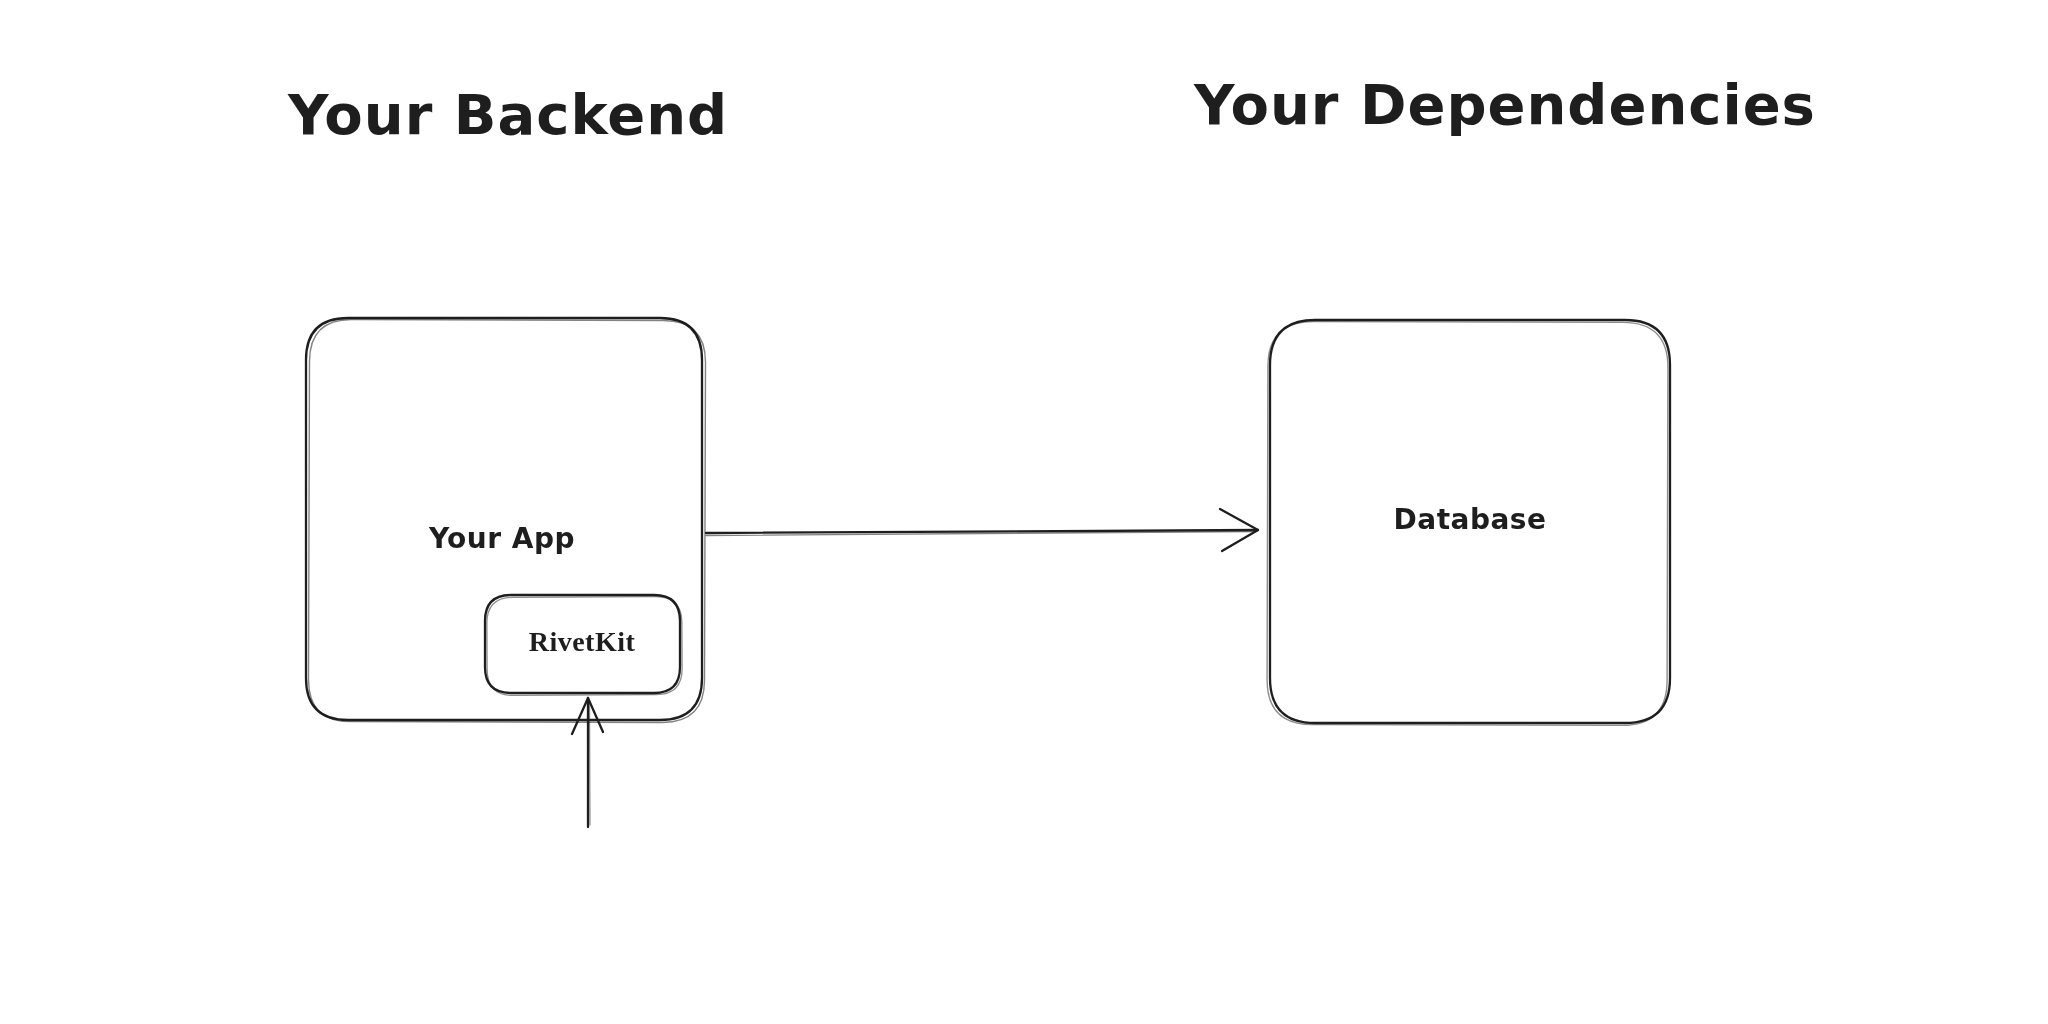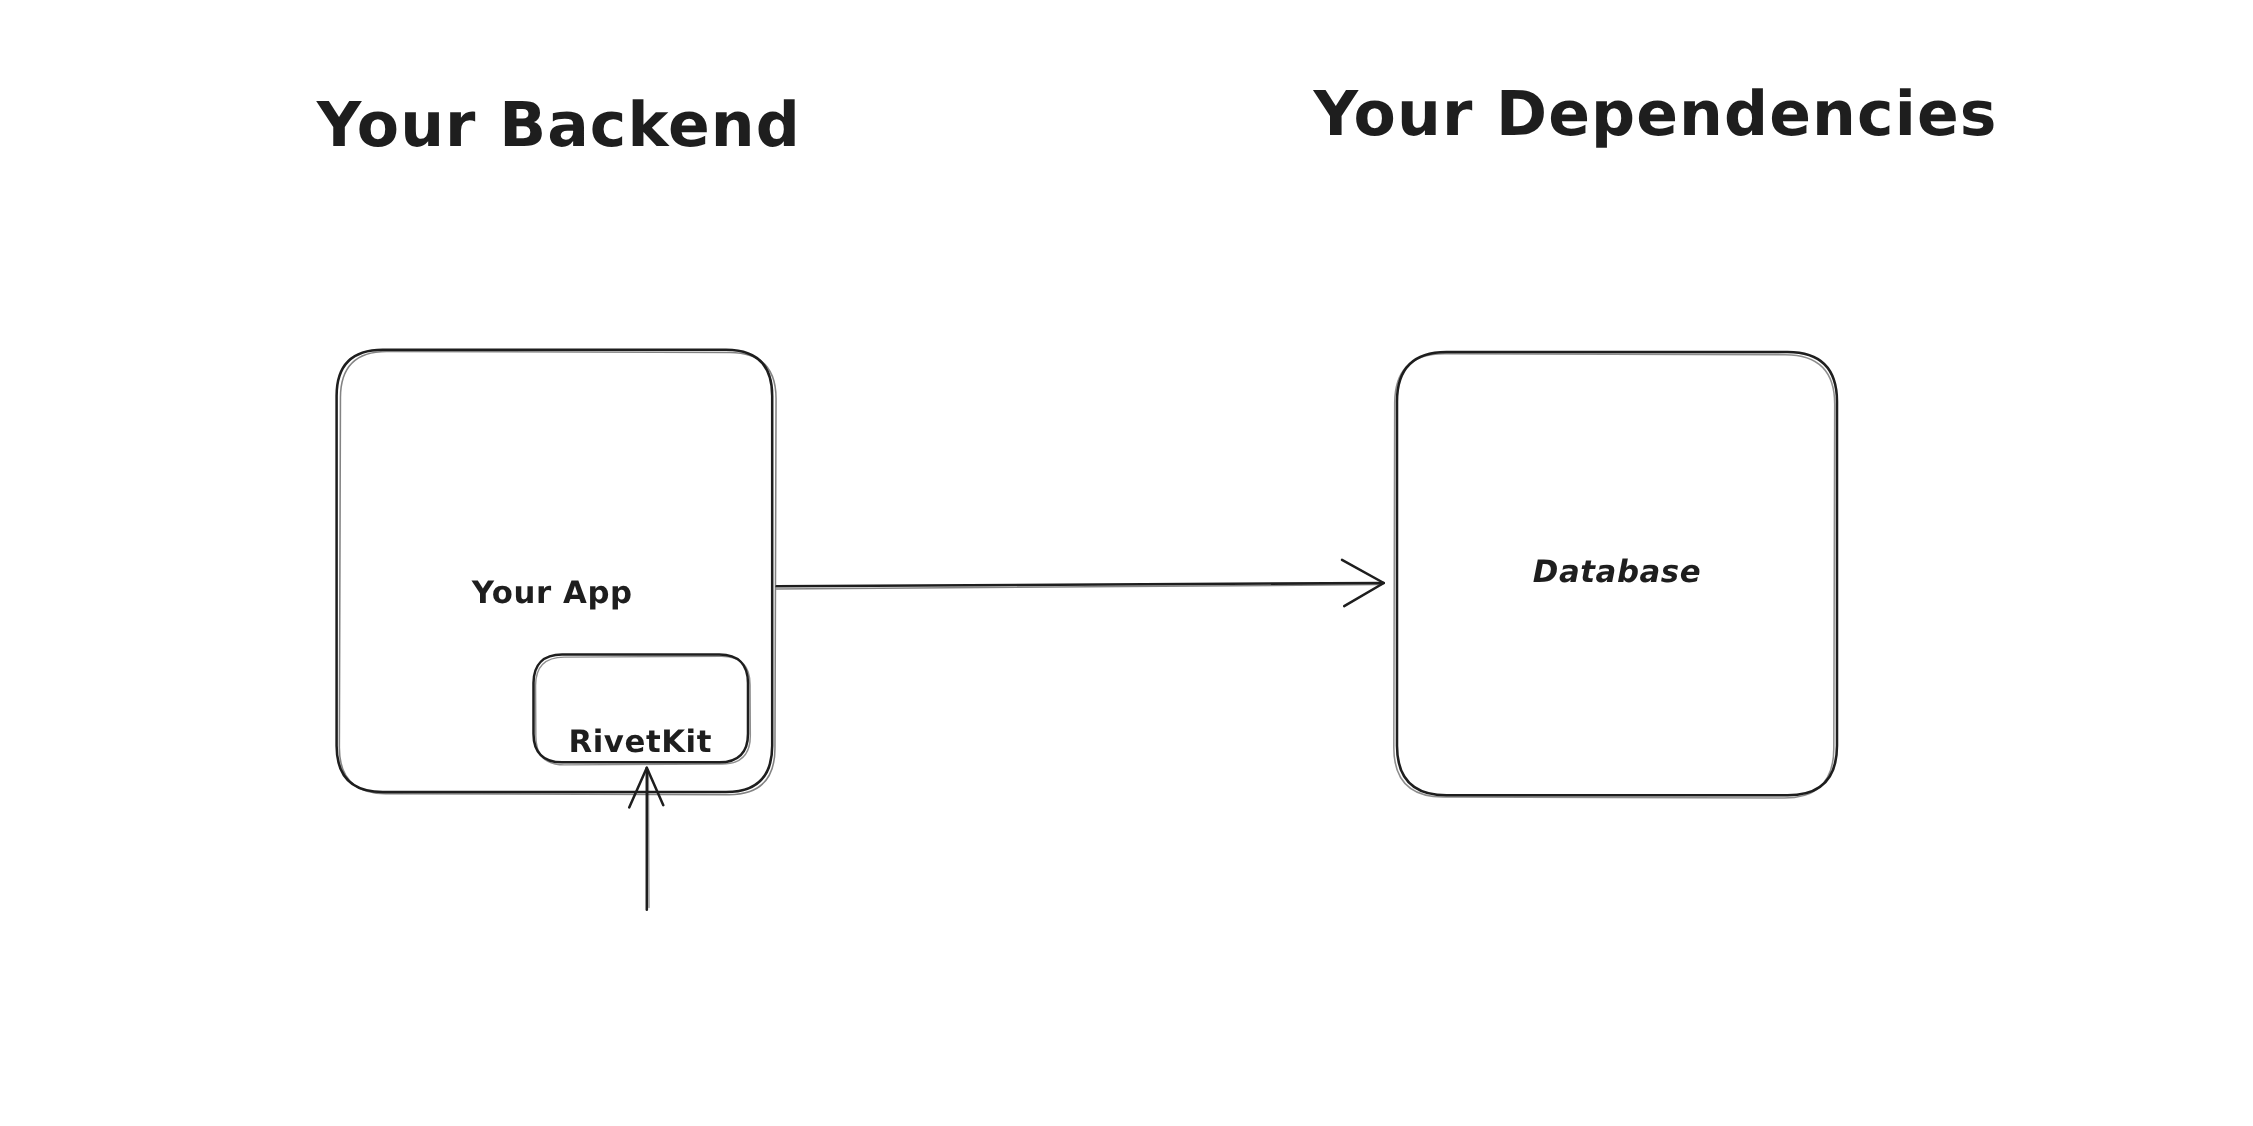--- a/index.html
+++ b/index.html
@@ -84,17 +84,17 @@
       <path stroke-width="2.3" d="M 588 827 L 588 698"></path>
       <path stroke-width="1.2" opacity="0.5" d="M 590 825 L 589.5 700"></path>
       <path stroke-width="2.3" d="M 572 734 L 588 698 L 603 732"></path>
     </g>
   </svg>
 
   <div class="label section-title" style="left:508px; top:82px;">Your Backend</div>
   <div class="label section-title" style="left:1505px; top:72px;">Your Dependencies</div>
 
   <div class="label node-label" style="left:502px; top:502px;margin-top:20px;">Your App</div>
-  <div class="label node-label" style="left:582px; top:658px;">RivetKit</div>
-  <div class="label node-label" style="left:1470px; top:503px;font-style:italic;">Database</div>
+  <div class="label node-label" style="left:582px; top:626px;font-family:Liberation Serif, serif;">RivetKit</div>
+  <div class="label node-label" style="left:1470px; top:503px;">Database</div>
 
 
 </div>
 
 </body></html>

